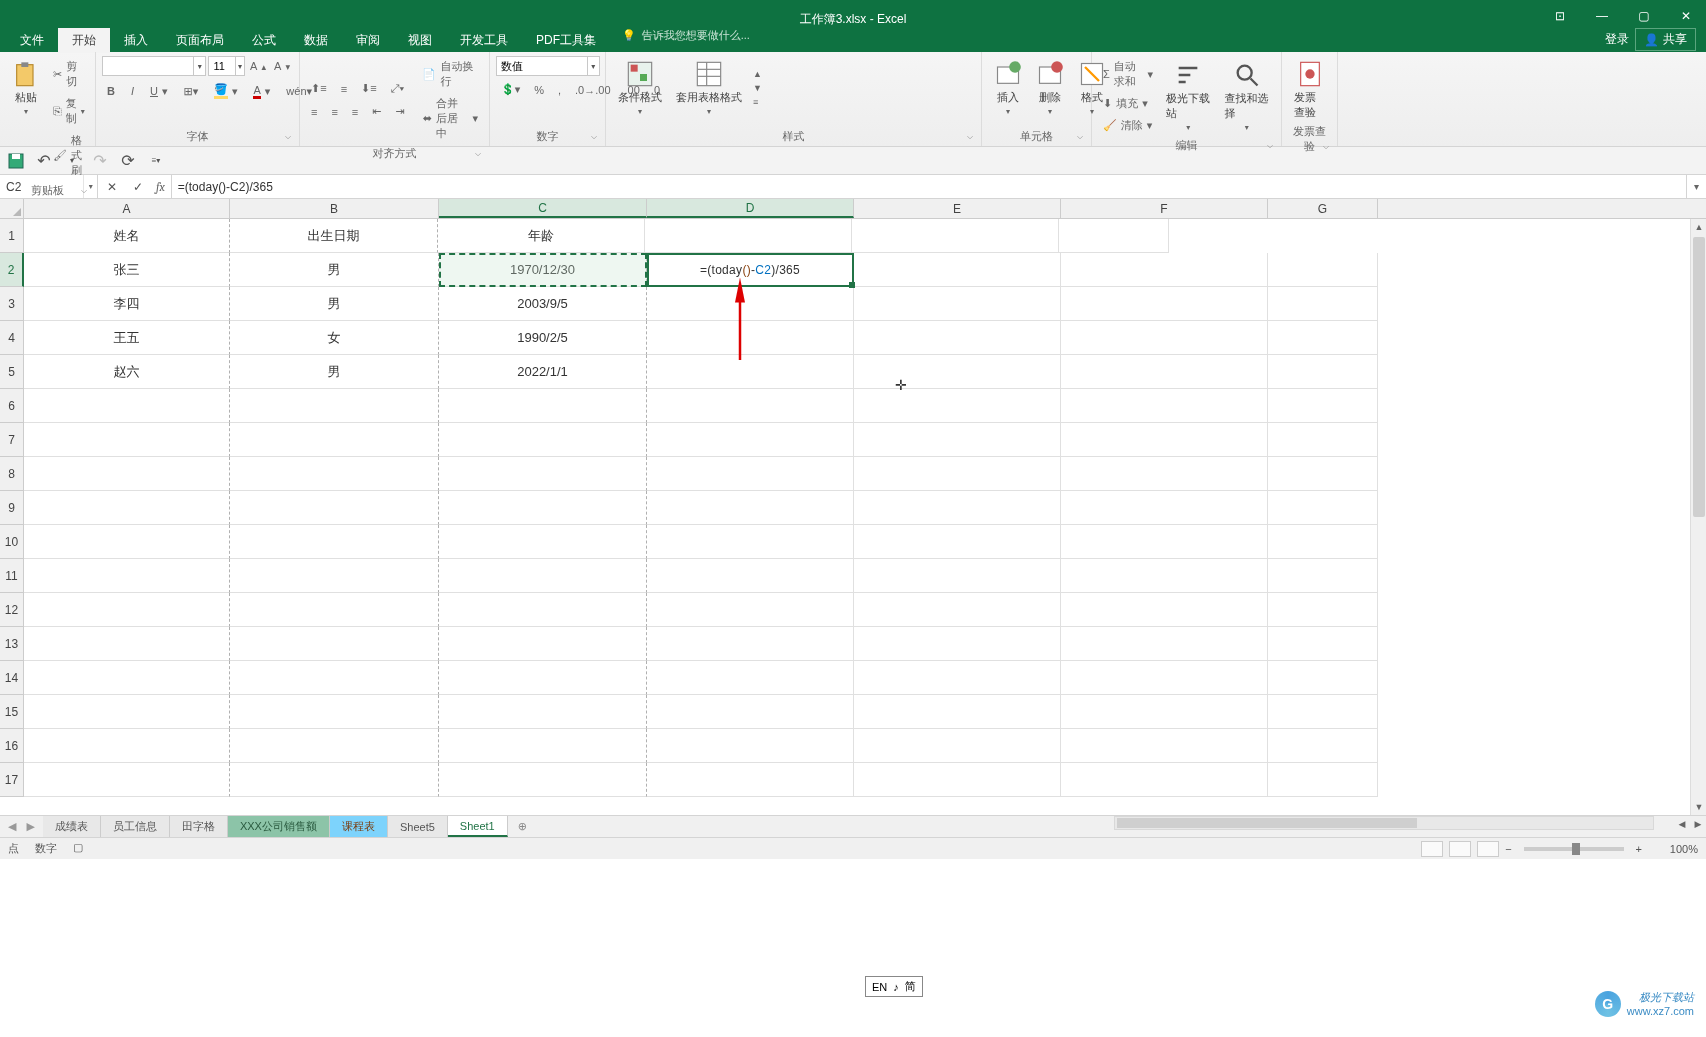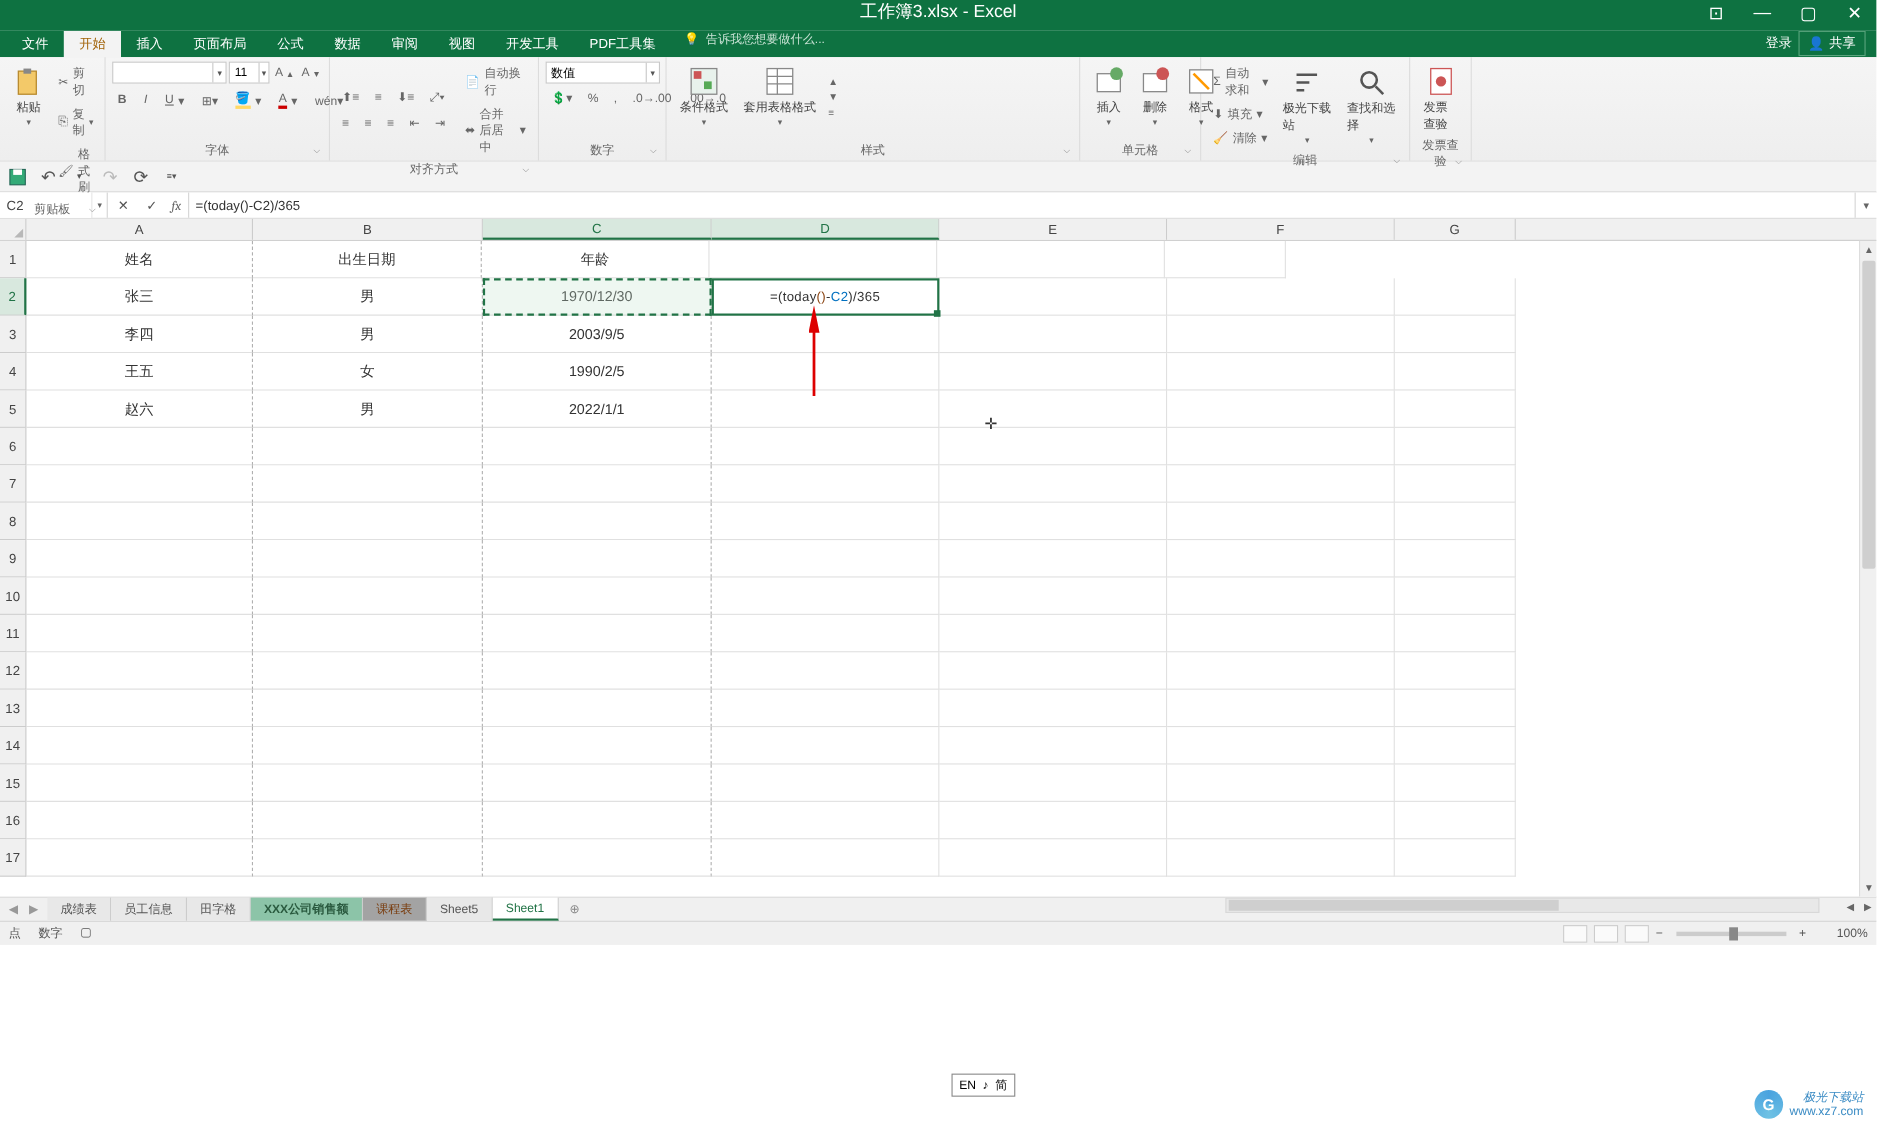--- a/index.html
+++ b/index.html
@@ -1,27 +1,27 @@
 <!DOCTYPE html>
 <html><head>
 <meta charset="utf-8">
 <style>
 * { margin: 0; padding: 0; box-sizing: border-box; font-family: "Microsoft YaHei", "Segoe UI", sans-serif; }
 body { background: #fff; overflow: hidden; width: 1706px; height: 1037px; position: relative; }
 
 
-.title-bar { height: 28px; background: #0e7241; display: flex; align-items: flex-start; color: #fff; font-size: 16px; position: relative; }
+.title-bar { height: 28px; background: #0e7241; display: flex; align-items: flex-end; color: #fff; font-size: 12px; position: relative; }
 .title-center { position: absolute; left: 50%; transform: translateX(-50%); }
 .title-right { margin-left: auto; display: flex; align-items: center; gap: 18px; padding-right: 8px; }
 .win-btn { width: 24px; height: 24px; display: flex; align-items: center; justify-content: center; cursor: pointer; }
 
 
 .ribbon-tabs { height: 24px; background: #0e7241; display: flex; align-items: flex-start; color: #fff; font-size: 12px; padding-left: 6px; }
 .ribbon-tab { padding: 4px 14px; cursor: pointer; }
-.ribbon-tab.active { background: #f3f3f3; color: #a16207; }
+.ribbon-tab.active { background: #f3f3f3; color: #404040; }
 .tell-me { display: flex; align-items: center; gap: 6px; padding: 0 12px; color: #c8e2d4; font-size: 11px; }
 .ribbon-right { margin-left: auto; display: flex; align-items: center; gap: 6px; padding-right: 10px; }
 .share-btn { display: flex; align-items: center; gap: 4px; padding: 2px 8px; border: 1px solid #5aa57e; cursor: pointer; }
 
 
 .ribbon { height: 95px; background: linear-gradient(#f5f5f5,#eeeeee); border-bottom: 1px solid #d4d4d4; display: flex; }
 .ribbon-group { border-right: 1px solid #dcdcdc; padding: 4px 6px 2px 6px; display: flex; flex-direction: column; justify-content: space-between; }
 .ribbon-group-label { text-align: center; font-size: 11px; color: #666; padding-top: 2px; position: relative; }
 .ribbon-group-label::after { content: "⌵"; position: absolute; right: 2px; bottom: 2px; font-size: 8px; color: #888; }
 .ribbon-row { display: flex; align-items: center; gap: 2px; }
@@ -78,22 +78,22 @@
 .arrow-annot { position: absolute; pointer-events: none; }
 .arrow-annot svg { overflow: visible; }
 .cursor-cross { position: absolute; font-size: 14px; color: #333; pointer-events: none; }
 .vscroll { position: absolute; right: 0; top: 20px; bottom: 0; width: 16px; background: #f0f0f0; border-left: 1px solid #ddd; }
 .vscroll .thumb { position: absolute; left: 2px; width: 12px; background: #cfcfcf; border-radius: 2px; }
 .vscroll .arrow { position: absolute; left: 0; width: 16px; height: 16px; display: flex; align-items: center; justify-content: center; font-size: 9px; color: #666; cursor: pointer; }
 .sheet-tabs-row { height: 22px; background: #f0f0f0; display: flex; align-items: stretch; border-top: 1px solid #d4d4d4; font-size: 11px; }
 .tab-nav { display: flex; align-items: center; padding: 0 8px; gap: 10px; color: #999; }
 .tab-nav span { cursor: pointer; }
 .sheet-tab { padding: 3px 12px; border-right: 1px solid #ccc; background: #e8e8e8; cursor: pointer; display: flex; align-items: center; color: #555; }
-.sheet-tab.colored { background: #8cc4a8; color: #2a5a3f; font-weight: bold; }
-.sheet-tab.orange { background: #a3a3a3; color: #7a3e10; }
+.sheet-tab.colored { background: #8cc4a8; color: #2a5a3f; }
+.sheet-tab.orange { background: #7dd3fc; color: #7a3e10; }
 .sheet-tab.active { background: #fff; border-bottom: 2px solid #217346; color: #217346; font-weight: 500; }
 .add-sheet { padding: 0 10px; display: flex; align-items: center; color: #888; cursor: pointer; }
 .hscroll-track { flex: 1; margin: 0 20px 0 40px; height: 14px; background: #e8e8e8; position: relative; border: 1px solid #d8d8d8; }
 .hscroll-track .thumb { position: absolute; top: 1px; bottom: 1px; background: #cfcfcf; }
 .hscroll-arrow { width: 16px; height: 16px; display: flex; align-items: center; justify-content: center; font-size: 9px; color: #666; }
 
 
 .ime-hint { position: absolute; bottom: 40px; left: 865px; background: #fff; border: 1px solid #888; padding: 2px 6px; font-size: 11px; display: flex; align-items: center; gap: 6px; }
 
 

